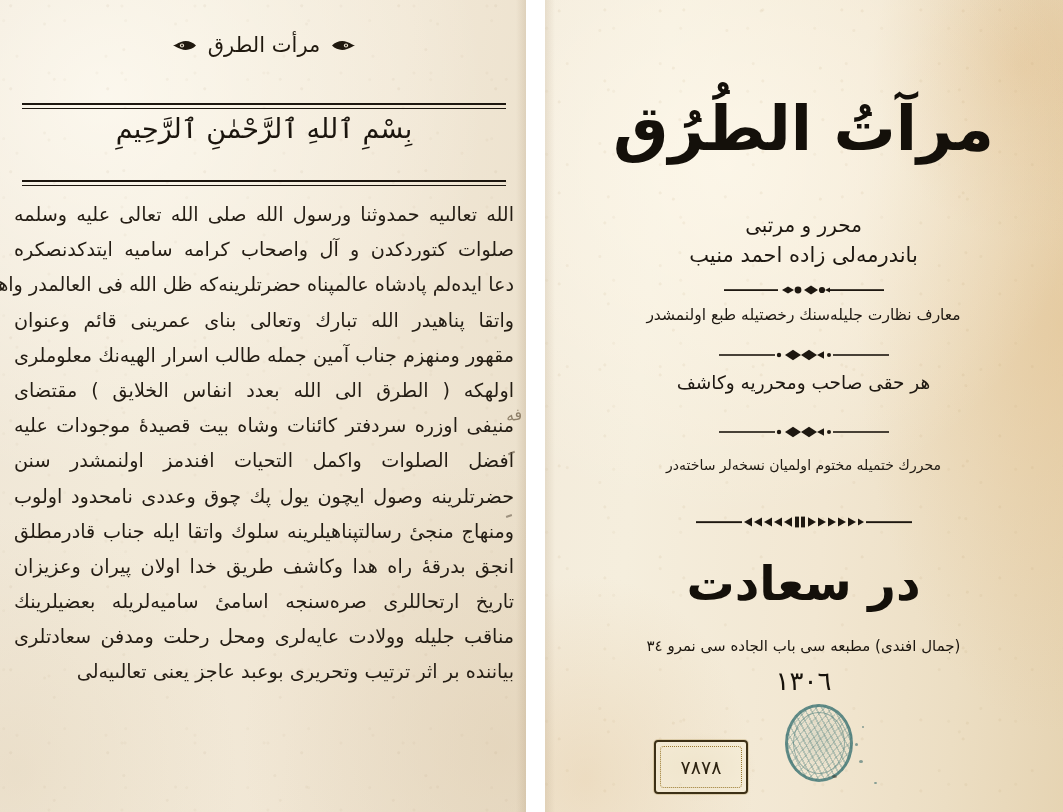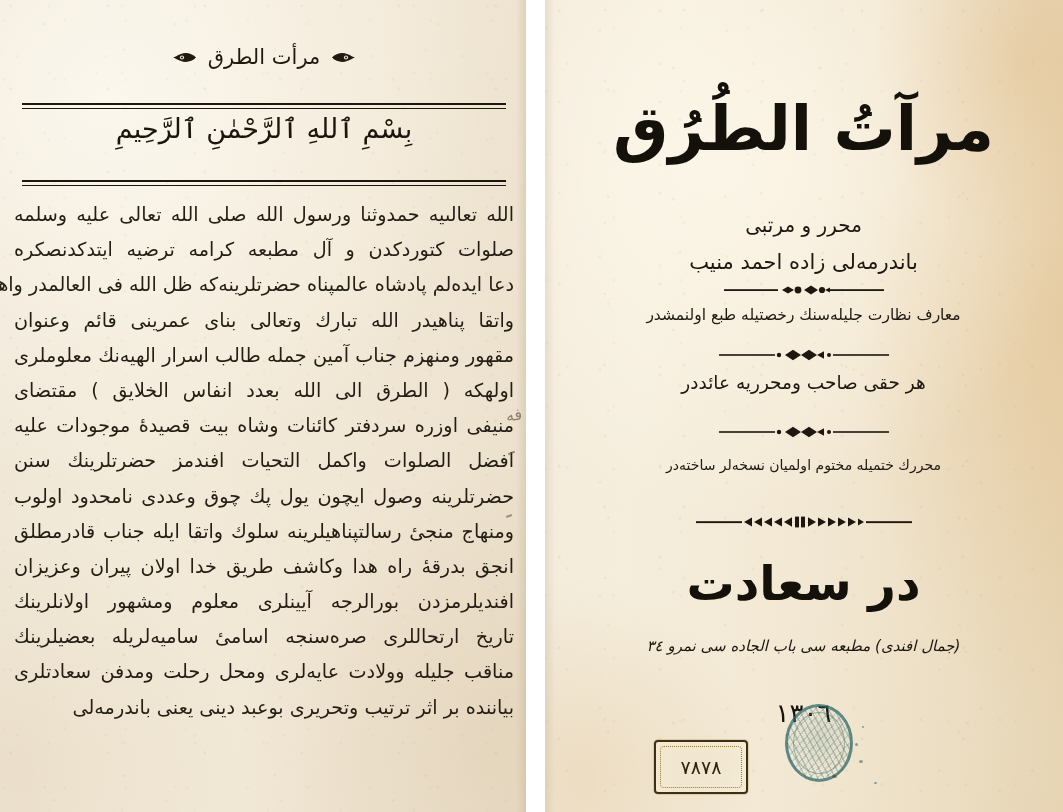--- a/index.html
+++ b/index.html
@@ -69,21 +69,21 @@
   
   .ar{
     direction:rtl;unicode-bidi:embed;
     font-family:"DejaVu Sans","Liberation Sans",sans-serif;
     color:#221c14;white-space:nowrap;
   }
 
   
   #left-header{
     position:absolute;top:33px;left:0;width:528px;
-    display:flex;align-items:center;justify-content:center;gap:11px;margin-top:12px;
+    display:flex;align-items:center;justify-content:center;gap:11px;
   }
   #left-header .hdr-title{font-size:21px;letter-spacing:.5px;color:#20190f;}
   .fleuron{
     display:inline-block;width:24px;height:13px;color:#20190f;
     line-height:0;
   }
   .fleuron svg{display:block;}
 
   .rule-pair{position:absolute;left:22px;width:484px;}
   .rule-pair .r1{height:2px;background:#1d1710;}
@@ -115,46 +115,46 @@
   #margin-tick-2{position:absolute;top:515px;left:506px;width:6px;height:2px;background:#5d5040;opacity:.55;transform:rotate(-18deg);}
 
   
   #title-block{position:absolute;top:96px;left:0;width:519px;text-align:center;}
   #title-calligraphy{
     font-size:62px;line-height:1.08;color:#14100a;
     letter-spacing:-3px;font-weight:600;
   }
 
   #byline-block{position:absolute;top:213px;left:0;width:519px;text-align:center;}
-  #byline-block .by1{font-size:20px;color:#1d1710;margin-bottom:13px;}
+  #byline-block .by1{font-size:20px;color:#1d1710;margin-bottom:6px;}
   #byline-block .by2{font-size:21px;color:#1d1710;}
 
   .divider{position:absolute;left:0;width:519px;display:flex;justify-content:center;}
   .divider svg{display:block;color:#1d1710;}
   #div-1{top:283px;}
   #div-2{top:348px;}
   #div-3{top:425px;}
   #div-4{top:515px;}
 
   .notice{position:absolute;left:0;width:519px;text-align:center;color:#1e1811;}
   #notice-1{top:306px;font-size:15.5px;}
   #notice-2{top:372px;font-size:18.5px;}
   #notice-3{top:457px;font-size:14px;}
 
   #imprint-city{
     position:absolute;top:555px;left:0;width:519px;text-align:center;
     font-size:48px;color:#14100a;letter-spacing:-2px;font-weight:700;
   }
   #imprint-press{
     position:absolute;top:637px;left:0;width:519px;text-align:center;
-    font-size:15px;color:#1c160f;font-style:italic;
+    font-size:15px;color:#1c160f;
   }
   #imprint-year{
     position:absolute;top:666px;left:0;width:519px;text-align:center;
-    font-size:26px;color:#17120b;letter-spacing:2px;margin-top:32px;
+    font-size:26px;color:#17120b;letter-spacing:2px;
   }
 
   
   #stamp-oval{
     position:absolute;top:704px;left:241px;width:62px;height:72px;
     border-radius:50%;
     border:3.2px solid rgba(41,104,106,.82);
     background:
       repeating-linear-gradient(62deg, rgba(41,104,106,.30) 0 1.6px, rgba(41,104,106,0) 1.6px 5.2px),
       repeating-linear-gradient(-48deg, rgba(41,104,106,.22) 0 1.3px, rgba(41,104,106,0) 1.3px 6px),
@@ -225,34 +225,33 @@
 
     <div class="ar" id="basmala">بِسْمِ ٱللهِ ٱلرَّحْمٰنِ ٱلرَّحِيمِ</div>
 
     <div class="rule-pair" id="rules-bottom">
       <div class="r1"></div>
         <div class="r2"></div>
     </div>
 
     <div id="left-body">
       <div class="ar bline">الله تعالىيه حمدوثنا ورسول الله صلى الله تعالى عليه وسلمه</div>
-      <div class="ar bline">صلوات كتوردكدن و آل مطبعه كرامه ترضيه ايتدكدنصكره</div>
+      <div class="ar bline">صلوات كتوردكدن و آل واصحاب كرامه ساميه ايتدكدنصكره</div>
       <div class="ar bline">دعا ايده‌لم پادشاه عالمپناه حضرتلرينه‌كه ظل الله فى العالمدر واهل</div>
       <div class="ar bline">واتقا پناهيدر الله تبارك وتعالى بناى عمرينى قائم وعنوان</div>
       <div class="ar bline">مقهور ومنهزم جناب آمين     جمله طالب اسرار الهيه‌نك معلوملرى</div>
       <div class="ar bline">اولهكه ( الطرق الى الله بعدد انفاس الخلايق )  مقتضاى</div>
       <div class="ar bline">منيفى اوزره سردفتر كائنات وشاه بيت قصيدهٔ موجودات عليه</div>
-      <div class="ar bline">افضل الصلوات واكمل التحيات افندمز حضرتلرينك سنن</div>
+      <div class="ar bline">افضل الصلوات واكمل التحيات افندمز اولنمشدر سنن</div>
       <div class="ar bline">حضرتلرينه وصول ايچون يول پك چوق وعددى نامحدود اولوب</div>
       <div class="ar bline">ومنهاج منجىٔ رسالتپناهيلرينه سلوك واتقا ايله جناب قادرمطلق</div>
       <div class="ar bline">انجق بدرقهٔ راه هدا وكاشف طريق خدا اولان پيران وعزيزان</div>
-      <div class="ar bline">افندیلرمزدن بورالرجه آيينلرى معلوم ومشهور اولانلرينك</div>
       <div class="ar bline">تاريخ ارتحاللرى صره‌سنجه اسامىٔ ساميه‌لريله بعضيلرينك</div>
       <div class="ar bline">مناقب جليله وولادت عايه‌لرى ومحل رحلت ومدفن سعادتلرى</div>
-      <div class="ar bline nojust">بياننده بر اثر ترتيب وتحريرى بوعبد دينى يعنى باندرمه‌لى</div>
+      <div class="ar bline nojust">بياننده بر اثر ترتيب وتحريرى بوعبد عاجز يعنى تعالىيه‌لى</div>
     </div>
 
     <div class="ar" id="margin-note">فه</div>
     <div id="margin-tick-1"></div>
     <div id="margin-tick-2"></div>
   </div>
 
   <div class="gutter-shadow" id="gshadow-l"></div>
   <div id="gutter"></div>
   <div class="gutter-shadow" id="gshadow-r"></div>
@@ -288,21 +287,21 @@
         <rect x="0" y="6.2" width="56" height="1.6"></rect>
         <rect x="114" y="6.2" width="56" height="1.6"></rect>
         <circle cx="60" cy="7" r="2.2"></circle>
         <path d="M66 7 L74 1.8 L82 7 L74 12.2 Z"></path>
         <path d="M82 7 L90 1.8 L98 7 L90 12.2 Z"></path>
         <path d="M98 7 L105 3.2 L105 10.8 Z"></path>
         <circle cx="110" cy="7" r="2"></circle>
       </svg>
     </div>
 
-    <div class="ar notice" id="notice-2">هر حقى صاحب ومحرريه عائددر</div>
+    <div class="ar notice" id="notice-2">هر حقى صاحب ومحرريه وكاشف</div>
 
     <div class="divider" id="div-3">
       <svg width="170" height="14" viewBox="0 0 170 14" fill="currentColor">
         <rect x="0" y="6.2" width="56" height="1.6"></rect>
         <rect x="114" y="6.2" width="56" height="1.6"></rect>
         <circle cx="60" cy="7" r="2.2"></circle>
         <path d="M66 7 L74 1.8 L82 7 L74 12.2 Z"></path>
         <path d="M82 7 L90 1.8 L98 7 L90 12.2 Z"></path>
         <path d="M98 7 L105 3.2 L105 10.8 Z"></path>
         <circle cx="110" cy="7" r="2"></circle>

